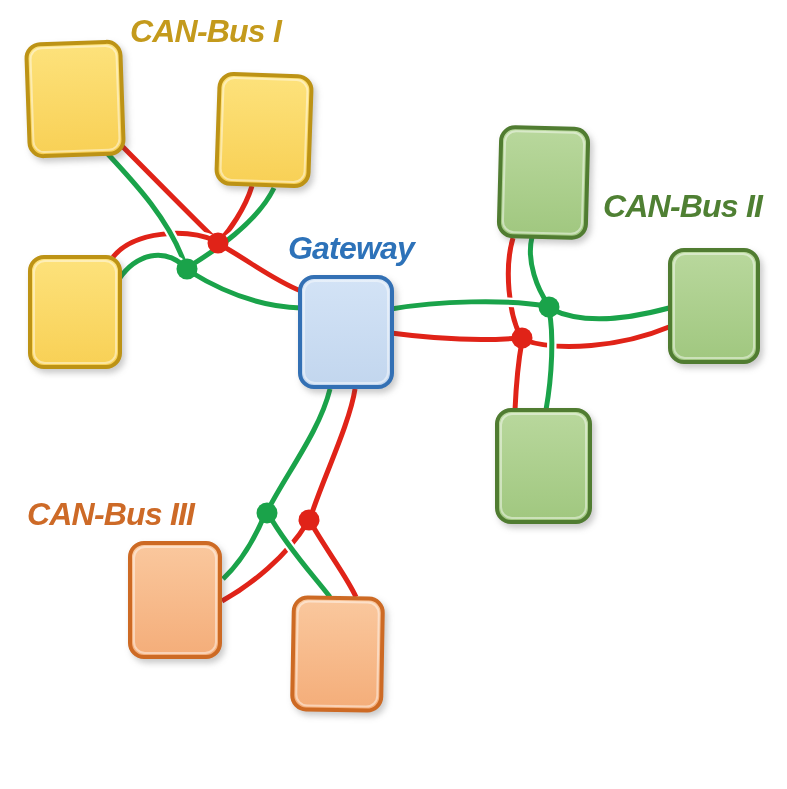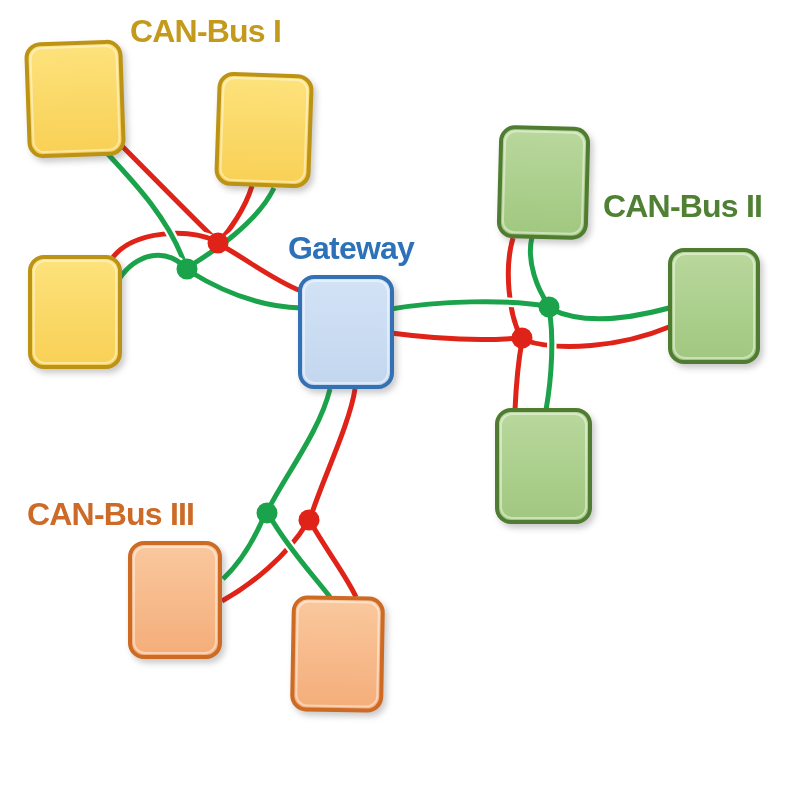--- a/index.html
+++ b/index.html
@@ -2,20 +2,21 @@
 <html><head>
 <meta charset="utf-8">
 <style>
   html,body{margin:0;padding:0;background:#ffffff;}
   .stage{
     position:relative;
     width:787px;height:789px;
     overflow:hidden;
     background:#ffffff;
     font-family:"Liberation Sans",sans-serif;
+    font-style:italic;
   }
   svg{display:block;}
   .bus-label{
     font-family:"Liberation Sans",sans-serif;
     font-weight:bold;
     font-size:32px;
     letter-spacing:-0.8px;
   }
   .node-shadow{filter:drop-shadow(3px 4px 3px rgba(60,60,60,0.28));}
 </style>

